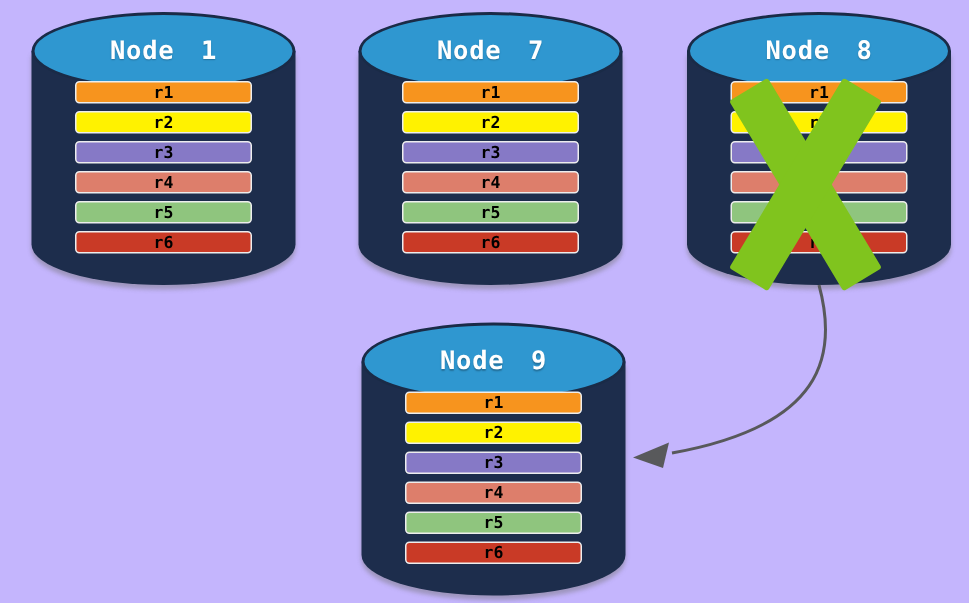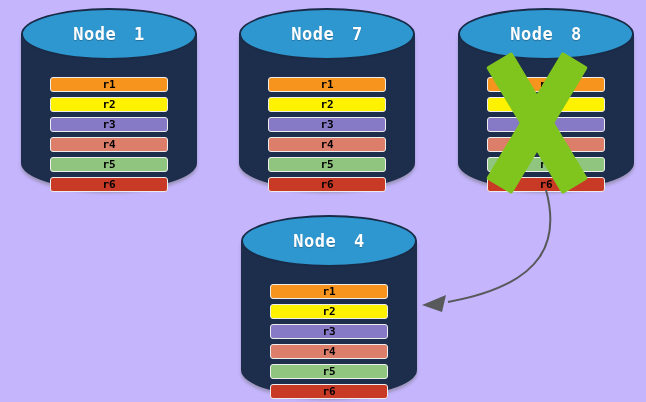--- a/index.html
+++ b/index.html
@@ -25,21 +25,21 @@
     border:2px solid #1A2B47;
     border-radius:50%;
     box-sizing:border-box;
     display:flex;align-items:center;justify-content:center;
   }
   .node-title{
     color:#ffffff;font-weight:bold;font-size:17px;
     letter-spacing:0.5px;word-spacing:7px;
     text-shadow:0 1px 1px rgba(0,0,0,0.25);
   }
-  .bars{position:absolute;left:29px;top:69px;width:118px;z-index:2;}
+  .bars{position:absolute;left:29px;top:46px;width:118px;z-index:2;}
   .bar{
     height:13px;margin-bottom:5px;border-radius:3px;
     border:1px solid #EDEDED;
     display:flex;align-items:center;justify-content:center;
     font-size:11px;font-weight:bold;color:#000000;line-height:13px;
   }
   .x-mark{position:absolute;left:27px;top:44px;width:104px;height:142px;z-index:3;}
   .x-arm{
     position:absolute;left:50%;top:-3px;width:30px;height:148px;margin-left:-15px;
     background:#80C41E;border-radius:2px;
@@ -98,21 +98,21 @@
     </div>
     <div class="x-mark">
       <div class="x-arm left" style="background: rgb(128, 196, 30);"></div>
       <div class="x-arm right" style="background: rgb(128, 196, 30);"></div>
     </div>
   </div>
 
   <div class="node pos-n4">
     <div class="cyl-body" style="background: rgb(29, 45, 76);"></div>
     <div class="cyl-top" style="background: rgb(47, 151, 208);">
-      <span class="node-title">Node 4</span>
+      <span class="node-title">Node 9</span>
     </div>
     <div class="bars">
       <div class="bar" style="background: rgb(247, 148, 30);">r1</div>
       <div class="bar" style="background: rgb(255, 242, 0);">r2</div>
       <div class="bar" style="background: rgb(134, 121, 198);">r3</div>
       <div class="bar" style="background: rgb(221, 126, 107);">r4</div>
       <div class="bar" style="background: rgb(143, 197, 126);">r5</div>
       <div class="bar" style="background: rgb(201, 58, 38);">r6</div>
     </div>
   </div>

